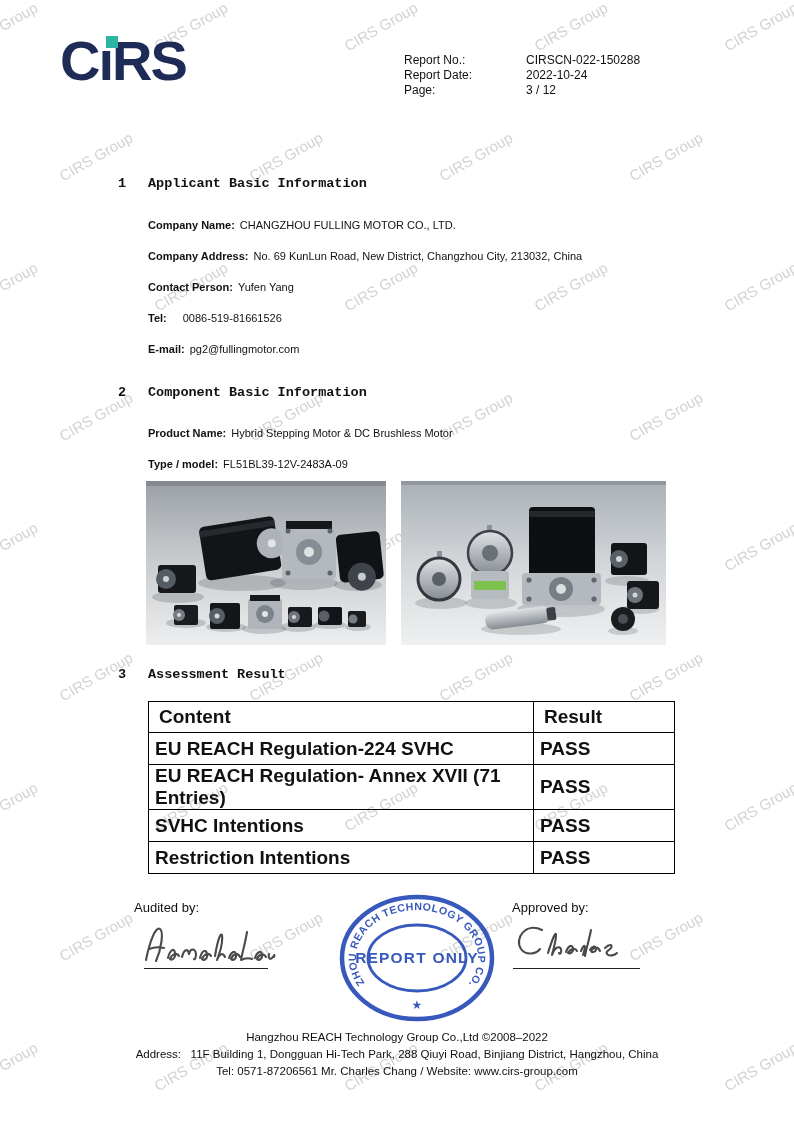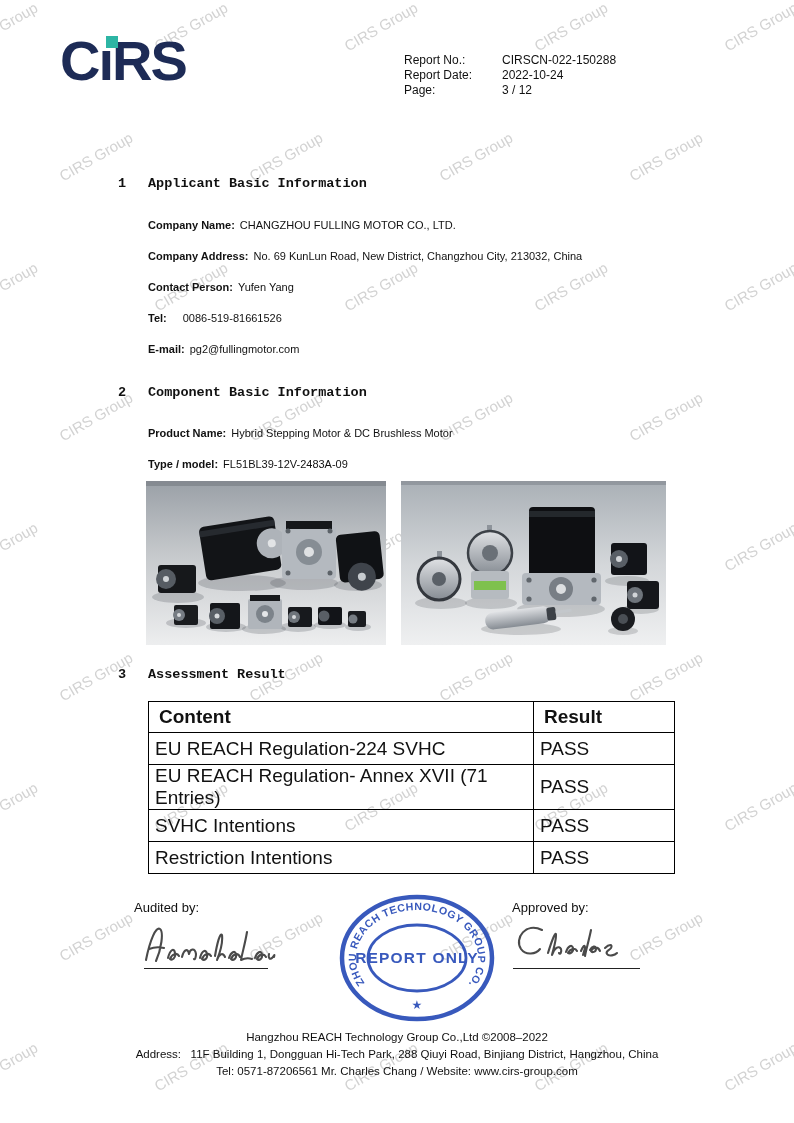--- a/index.html
+++ b/index.html
@@ -13,21 +13,21 @@
 
   .content { position:absolute; inset:0; z-index:2; }
 
   
   .logo { position:absolute; left:60px; top:32px; font-size:56px; font-weight:700; letter-spacing:-2px; color:#1d2b56; line-height:58px; }
   .logo .stem { position:relative; }
   .logo-dot { position:absolute; left:46px; top:4px; width:12px; height:12px; background:#2db5a4; }
 
   
   .report-info { position:absolute; left:404px; top:53px; font-size:12px; line-height:15px; }
-  .ri-row { display:flex; }
+  .ri-row { display:flex;gap:24px; }
   .ri-label { width:98px; }
   .ri-value {}
 
   .section-title { position:absolute; left:0; top:123px; width:794px; text-align:center; font-size:16px; font-weight:700; }
 
   .heading { position:absolute; left:118px; font-size:13.5px; font-weight:700;font-family:Liberation Mono, monospace; }
   .heading .num { display:inline-block; width:30px; }
 
   .field { position:absolute; left:148px; font-size:11px; white-space:nowrap; }
   .field .lbl { font-weight:700; }
@@ -37,21 +37,21 @@
   
   .photo { position:absolute; top:481px; height:164px; }
   .photo-left { left:146px; width:240px; }
   .photo-right { left:401px; width:265px; }
   .photo svg { display:block; width:100%; height:100%; }
 
   
   .assess-table { position:absolute; left:148px; top:701px; border-collapse:collapse; table-layout:fixed; }
   .assess-table td, .assess-table th { border:1.3px solid #000; font-size:19px; text-align:left; vertical-align:middle; padding:0 10px; background:transparent; }
   .assess-table th { font-weight:700; height:31px; }
-  .assess-table td { height:32px; font-weight:400;padding-left:6px; }
+  .assess-table td { height:32px; font-weight:700;padding-left:6px; }
   .col-content { width:385px; }
   .col-result { width:141px; }
   .assess-table { border:1.6px solid #000; }
 
   
   .sign-label { position:absolute; top:900px; font-size:13px; }
   .sign-label.audited { left:134px; }
   .sign-label.approved { left:512px; }
   .sig { position:absolute; }
   .sig svg { display:block; }

